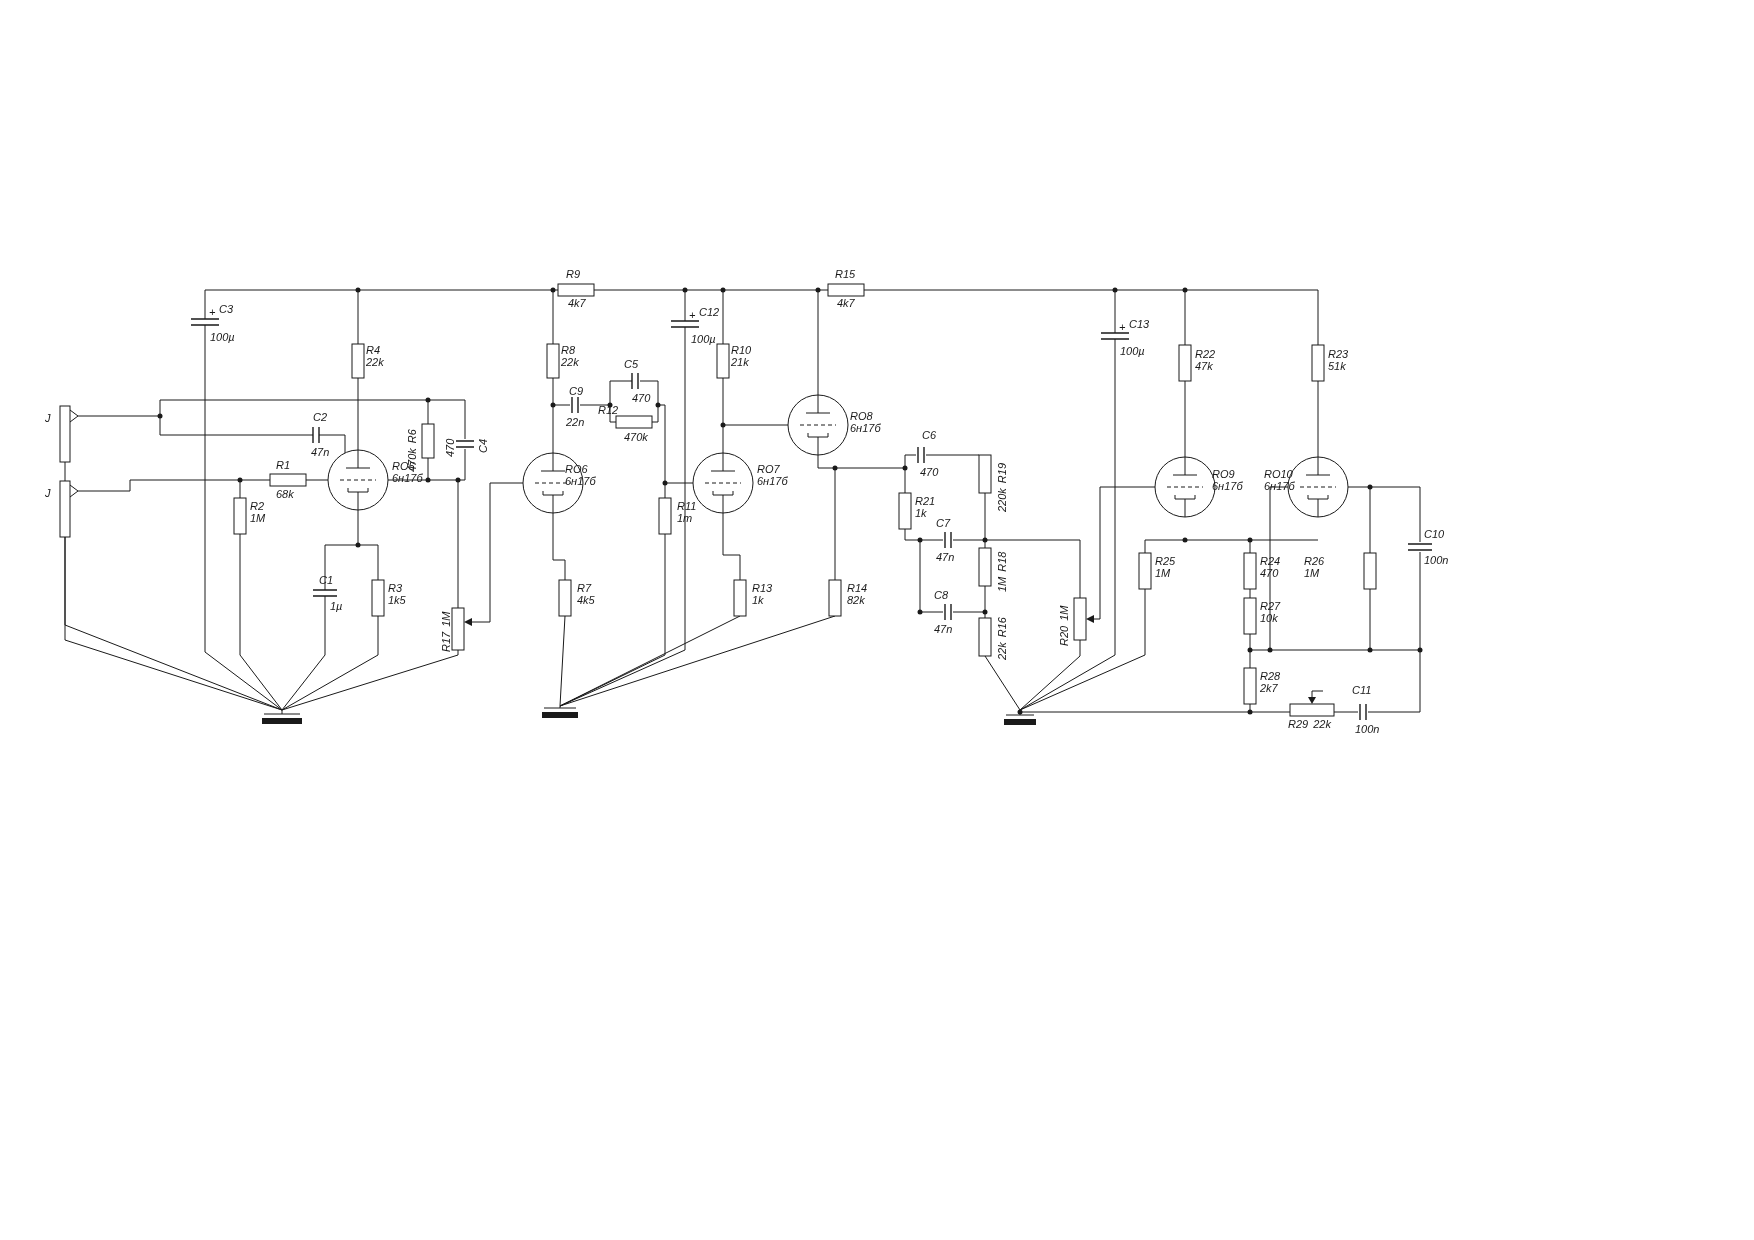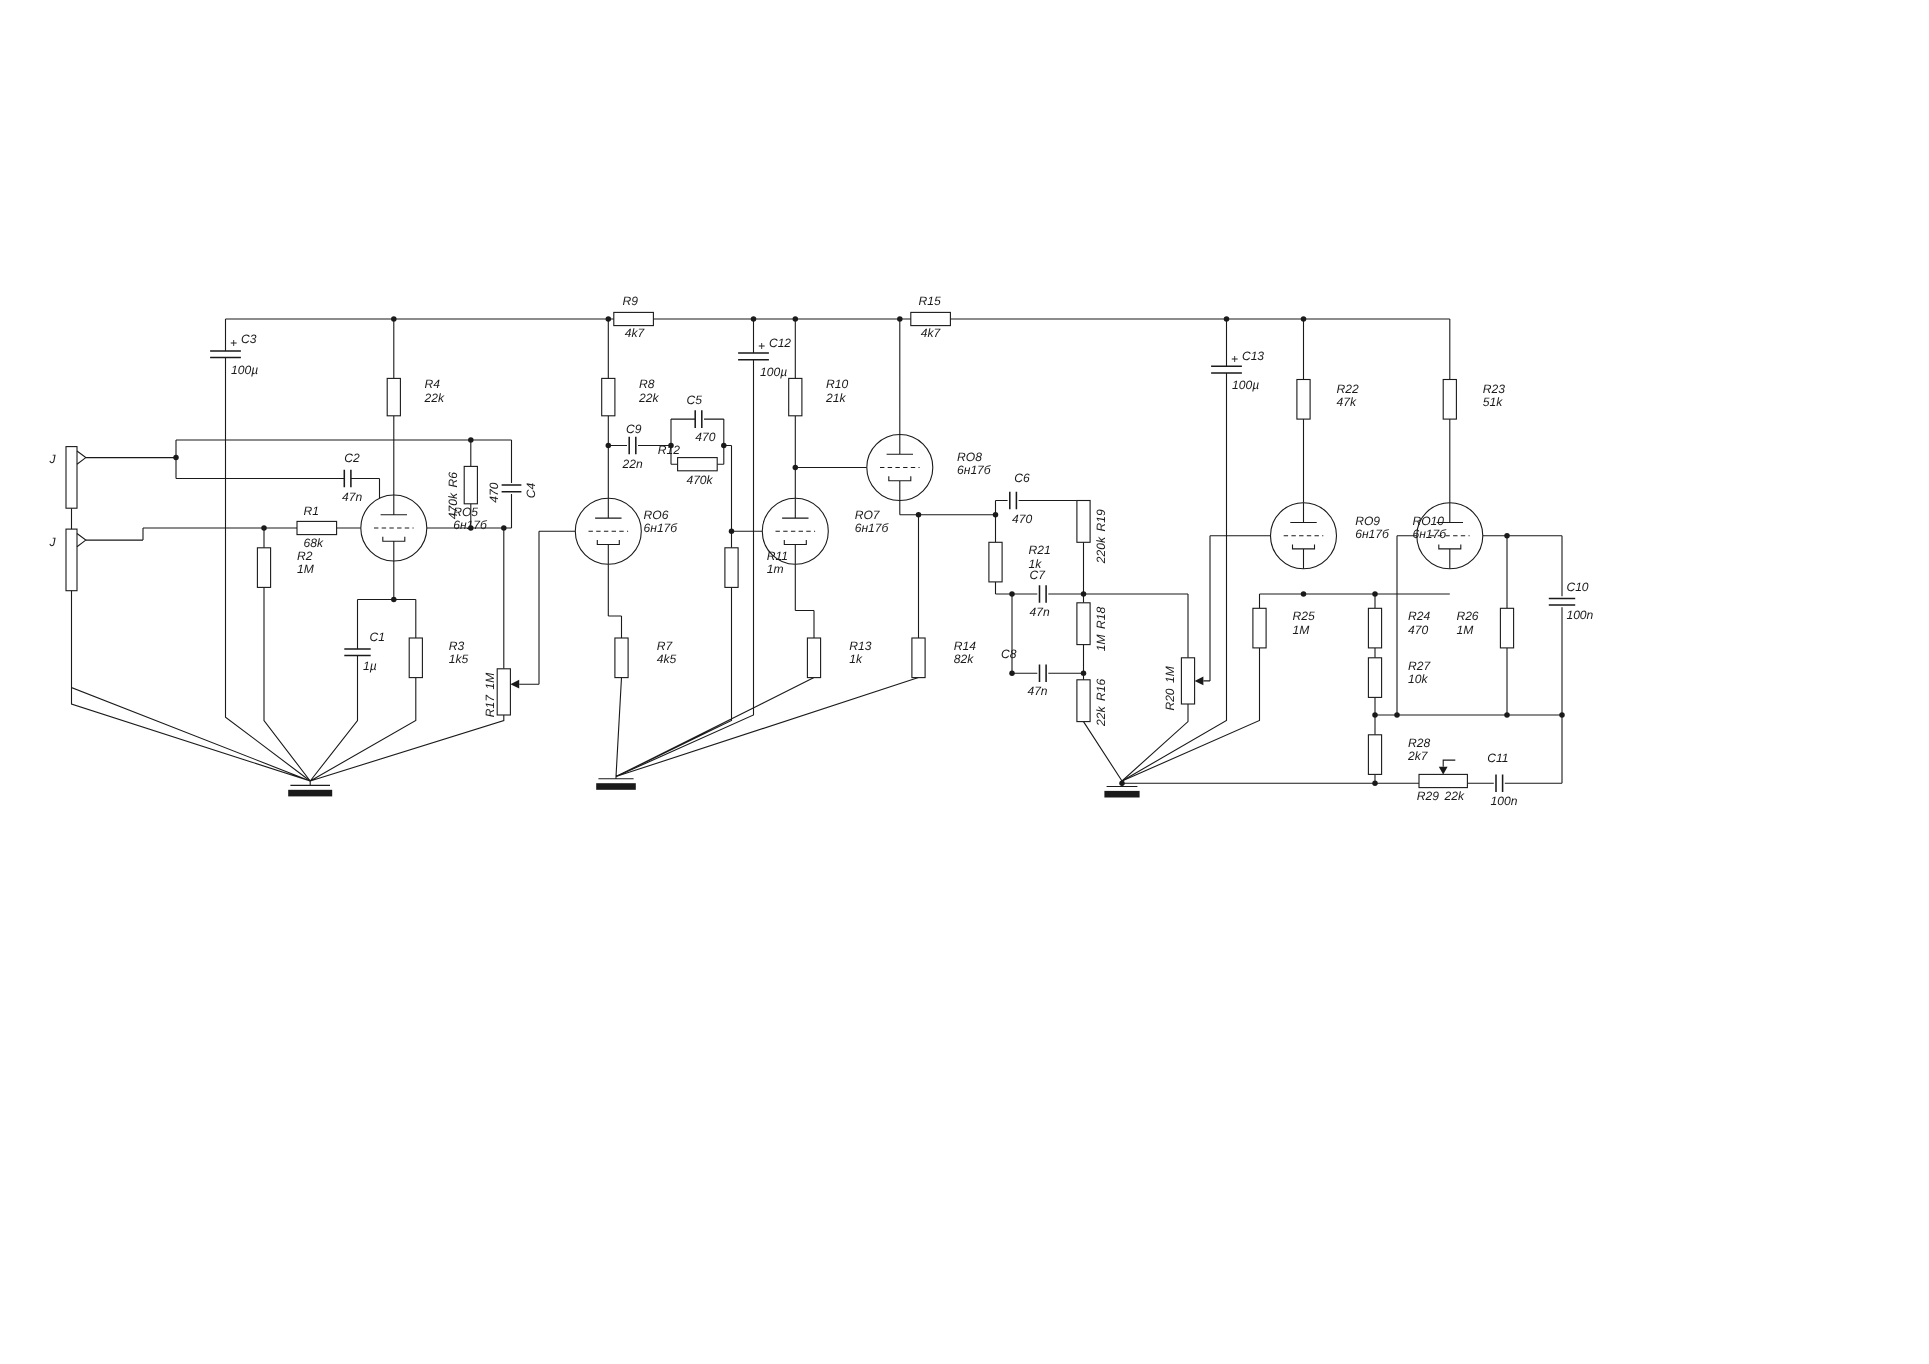--- a/index.html
+++ b/index.html
@@ -10,21 +10,21 @@
   .plates{stroke:#1a1a1a;stroke-width:1.4;fill:none;}
   .res{fill:#ffffff;stroke:#1a1a1a;stroke-width:1;}
   .tube{fill:#ffffff;stroke:#1a1a1a;stroke-width:1;}
   .tin{stroke:#1a1a1a;stroke-width:1;fill:none;}
   .gdash{stroke:#1a1a1a;stroke-width:1;fill:none;stroke-dasharray:4 3;}
   .dot{fill:#1a1a1a;}
   .gbar{fill:#1a1a1a;}
   .arr{fill:#1a1a1a;}
   .lbl{position:absolute;font:italic 11px "Liberation Sans",sans-serif;line-height:12px;
        color:#1a1a1a;white-space:nowrap;}
-  .blk span{display:block;margin-left:20px;}
+  .blk span{display:block;}
   .vlbl{transform:rotate(-90deg);transform-origin:0 0;}
   .vlbl span + span{margin-left:5px;}
   .row span + span{margin-left:5px;}
 </style>
 </head>
 <body>
 
 <div class="canvas">
 
 <svg width="1754" height="1240" viewBox="0 0 1754 1240">
@@ -325,33 +325,33 @@
       </div>
   <div class="lbl blk" style="left:1264px;top:468px">
         <span>RO10</span>
         <span>6н17б</span>
       </div>
 
   <span class="lbl" style="left:276px;top:459px">R1</span>
   <span class="lbl" style="left:276px;top:488px">68k</span>
   <span class="lbl" style="left:313px;top:411px">C2</span>
   <span class="lbl" style="left:311px;top:446px">47n</span>
-  <span class="lbl" style="left:336px;top:574px">C1</span>
+  <span class="lbl" style="left:319px;top:574px">C1</span>
   <span class="lbl" style="left:330px;top:600px">1µ</span>
   <span class="lbl" style="left:569px;top:385px">C9</span>
   <span class="lbl" style="left:566px;top:416px">22n</span>
   <span class="lbl" style="left:624px;top:358px">C5</span>
   <span class="lbl" style="left:632px;top:392px">470</span>
   <span class="lbl" style="left:598px;top:404px">R12</span>
   <span class="lbl" style="left:624px;top:431px">470k</span>
   <span class="lbl" style="left:922px;top:429px">C6</span>
   <span class="lbl" style="left:920px;top:466px">470</span>
   <span class="lbl" style="left:936px;top:517px">C7</span>
   <span class="lbl" style="left:936px;top:551px">47n</span>
-  <span class="lbl" style="left:910px;top:589px">C8</span>
+  <span class="lbl" style="left:934px;top:589px">C8</span>
   <span class="lbl" style="left:934px;top:623px">47n</span>
   <span class="lbl" style="left:1424px;top:528px">C10</span>
   <span class="lbl" style="left:1424px;top:554px">100n</span>
   <span class="lbl" style="left:1352px;top:684px">C11</span>
   <span class="lbl" style="left:1355px;top:723px">100n</span>
   <div class="lbl row" style="left:1288px;top:718px"><span>R29</span><span>22k</span></div>
 
   <div class="lbl vlbl" style="left:406px;top:472px"><span>470k</span><span>R6</span></div>
   <div class="lbl vlbl" style="left:444px;top:457px"><span>470</span></div>
   <div class="lbl vlbl" style="left:477px;top:453px"><span>C4</span></div>

